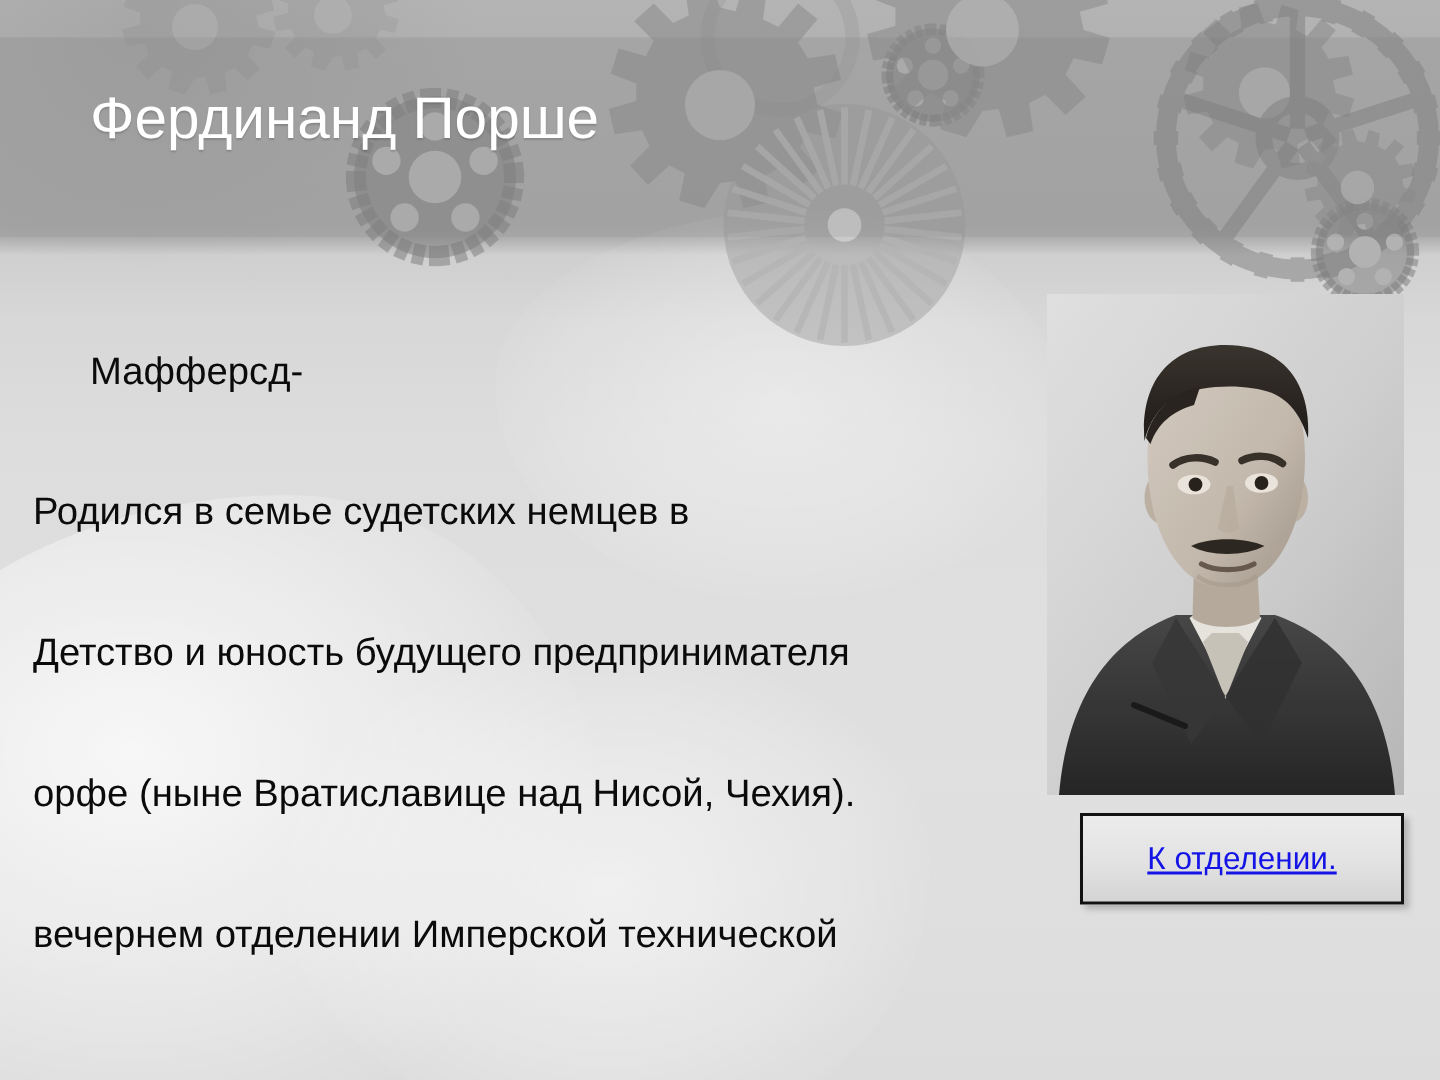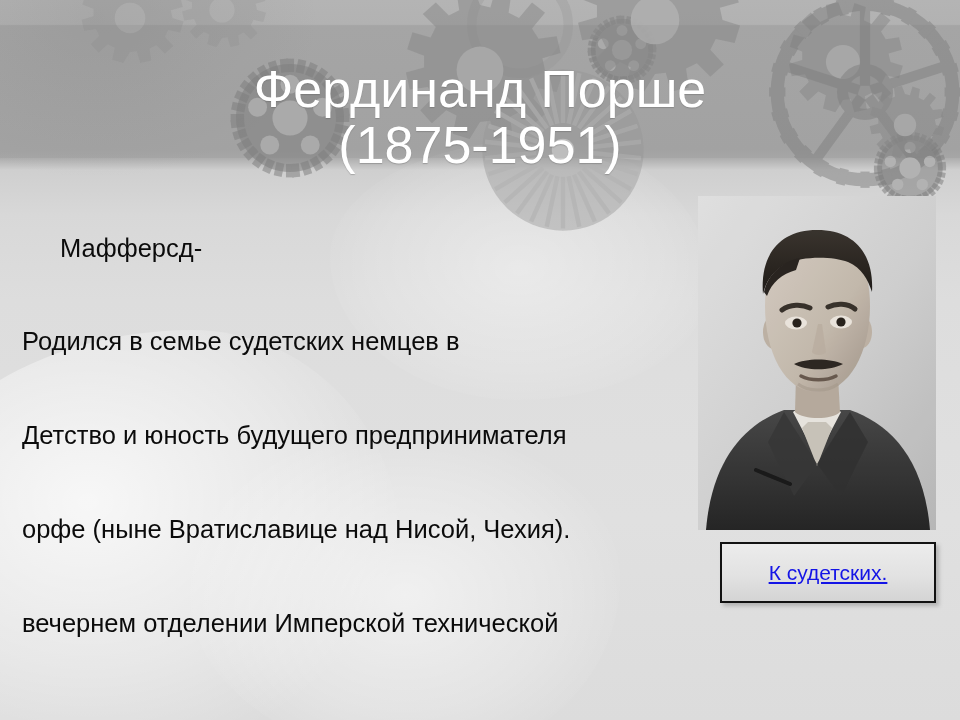--- a/index.html
+++ b/index.html
@@ -103,23 +103,22 @@
     top: 25px;
     width: 960px;
     height: 133px;
     background: rgba(130,130,130,0.16);
   }
   .slide-title {
     position: absolute;
     left: 60px;
     top: 26px;
     width: 840px;
-    text-align: center;
     color: #ffffff;
-    font-size: 52px;
+    font-size: 39px;
     line-height: 56px;
     font-weight: 400;
     letter-spacing: 0px;
     text-shadow: 0 1px 1px rgba(90,90,90,0.35);
   }
   .slide-title .line2 {
     display: block;
   }
 
   
@@ -364,21 +363,20 @@
     <use href="#gearC" x="0" y="0" transform="translate(910,168) scale(0.82)"></use>
     <use href="#gearA" x="0" y="0" transform="translate(905,125) scale(0.62)"></use>
     <use href="#gearA" x="0" y="0" transform="translate(130,18) scale(0.85)" opacity="0.5"></use>
     <use href="#gearA" x="0" y="0" transform="translate(222,10) scale(0.7)" opacity="0.45"></use>
   </svg>
 
   <div class="title-band"></div>
 
   <h1 class="slide-title">
     <span>Фердинанд Порше</span>
-    <span class="line2">(1875-1951)</span>
   </h1>
 
   <div class="body-text">
     <span class="ln indent">Мафферсд-</span>
     <span class="ln">Родился в семье судетских немцев в</span>
     <span class="ln">Детство и юность будущего предпринимателя</span>
     <span class="ln">орфе (ныне Вратиславице над Нисой, Чехия).</span>
     <span class="ln">вечернем отделении Имперской технической</span>
     
     
@@ -455,16 +453,16 @@
 
       <path d="M103,180 C112,185 129,185 138,180" stroke="#6b5c50" stroke-width="3.5" fill="none" stroke-linecap="round"></path>
 
       <path d="M100,188 C110,196 130,196 140,188" stroke="#ab9f91" stroke-width="3" fill="none" opacity="0.6"></path>
 
       <rect x="0" y="0" width="238" height="334" fill="#000000" opacity="0.035"></rect>
     </svg>
   </div>
 
   <div class="toc-button">
-    <span class="toc-link">К судетских.</span>
+    <span class="toc-link">К отделении.</span>
   </div>
 
 </div>
 
 </body></html>

